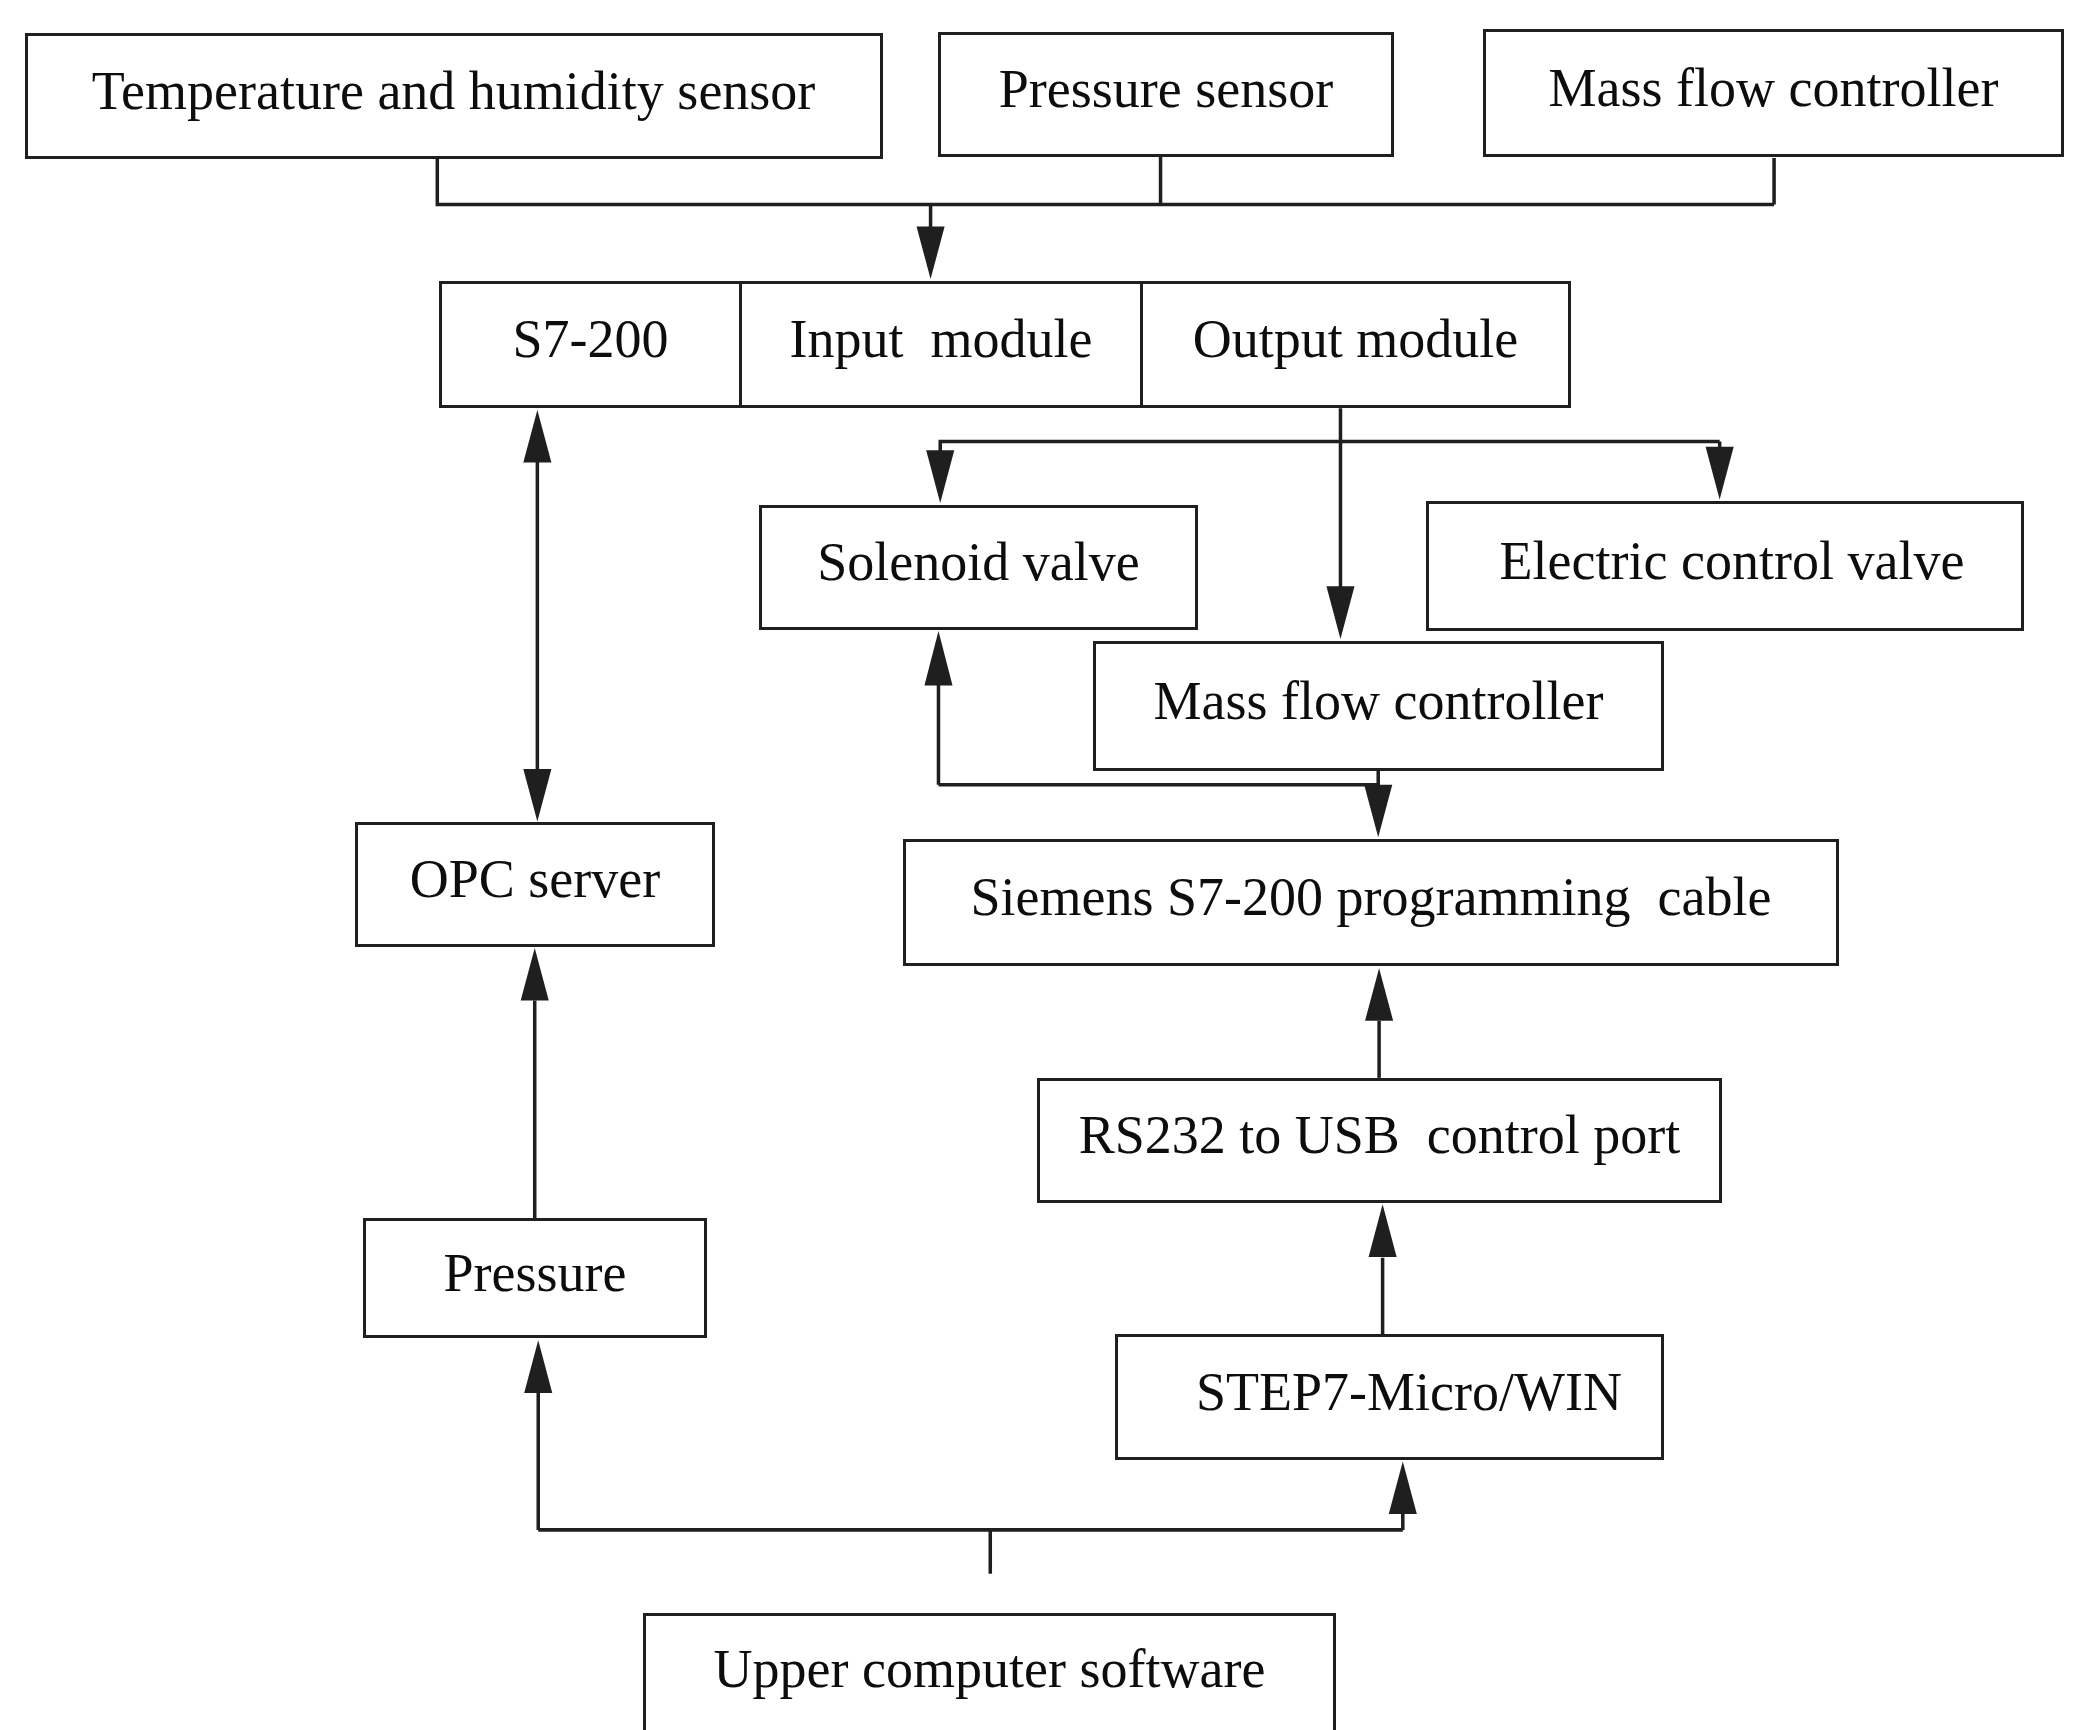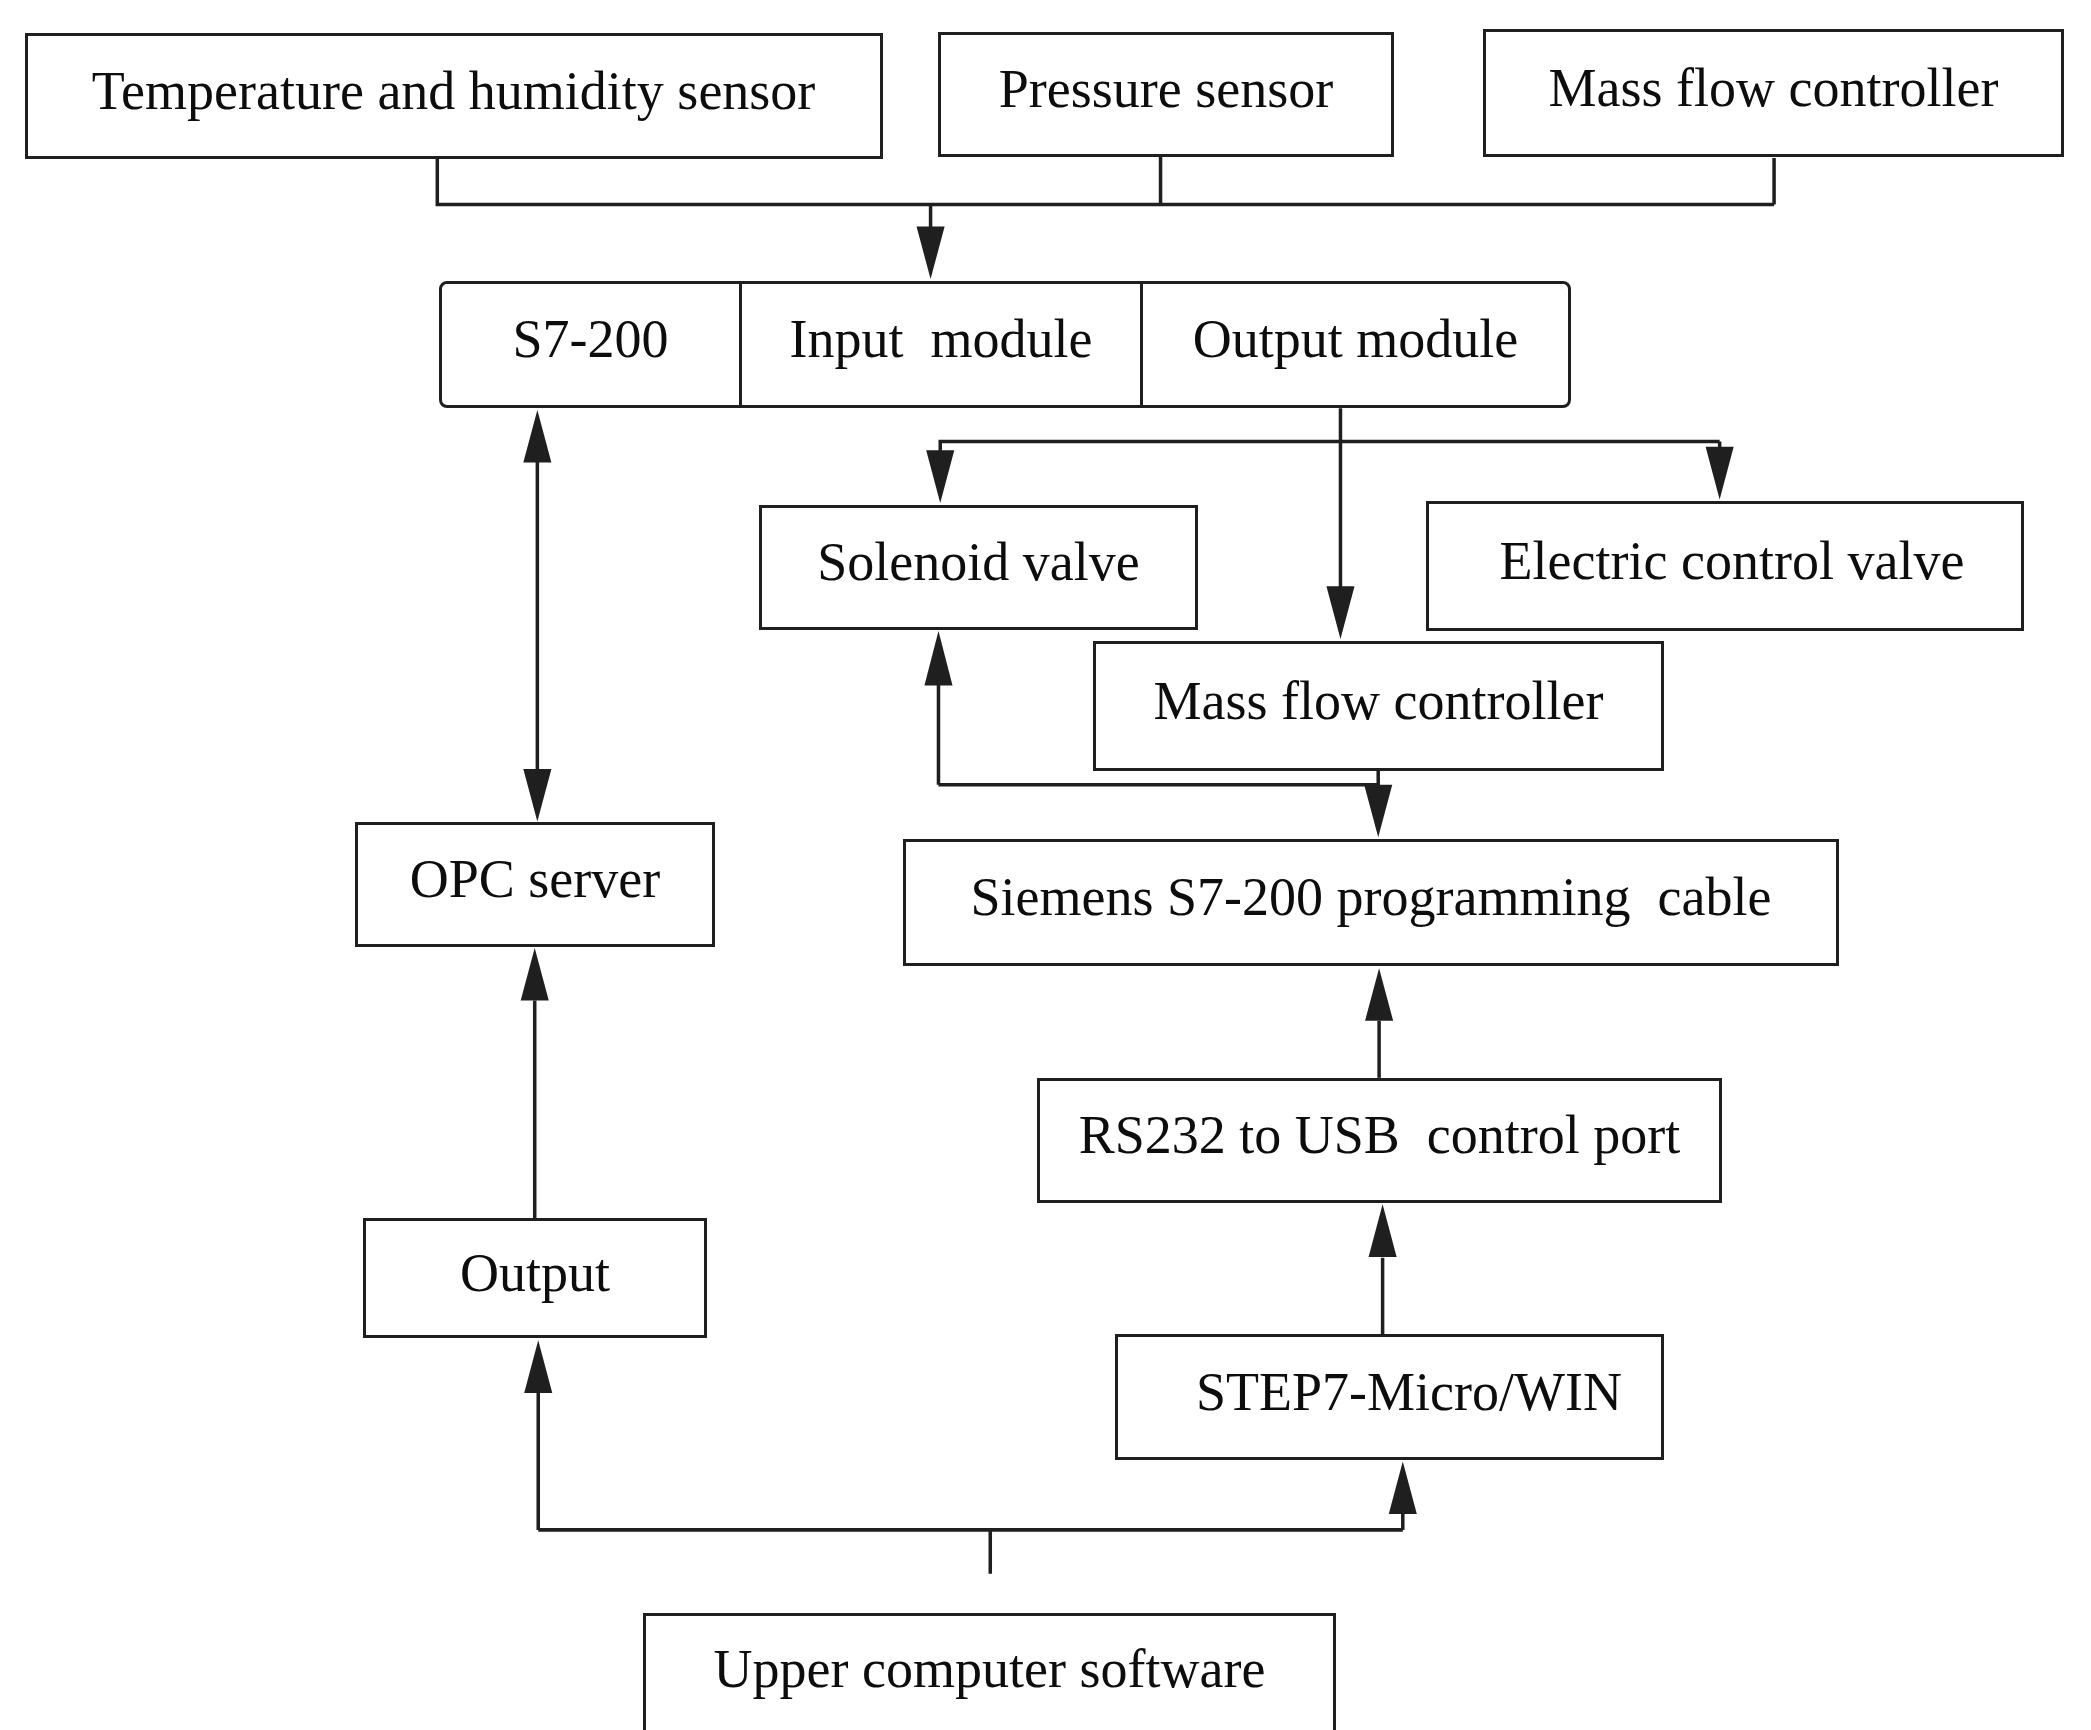--- a/index.html
+++ b/index.html
@@ -108,21 +108,21 @@
   </div>
 
   <div class="node" style="left:938px; top:32px; width:456px; height:125px;">
     <span>Pressure sensor</span>
   </div>
 
   <div class="node" style="left:1483px; top:29px; width:581px; height:128px;">
     <span>Mass flow controller</span>
   </div>
 
-  <div class="plc-group" style="left:439px; top:281px; width:1132px; height:127px;border-radius:8px;">
+  <div class="plc-group" style="left:439px; top:281px; width:1132px; height:127px;">
     <div class="plc-cell" style="width:297px;">
       <span>S7-200</span>
     </div>
     <div class="plc-cell" style="width:401px;">
       <span>Input  module</span>
     </div>
     <div class="plc-cell" style="flex:1;">
       <span>Output module</span>
     </div>
   </div>
@@ -145,21 +145,21 @@
 
   <div class="node" style="left:355px; top:822px; width:360px; height:125px;">
     <span>OPC server</span>
   </div>
 
   <div class="node" style="left:1037px; top:1078px; width:685px; height:125px;">
     <span>RS232 to USB  control port</span>
   </div>
 
   <div class="node" style="left:363px; top:1218px; width:344px; height:120px;">
-    <span>Output</span>
+    <span>Pressure</span>
   </div>
 
   <div class="node" style="left:1115px; top:1334px; width:549px; height:126px;padding-left:39px;">
     <span>STEP7-Micro/WIN</span>
   </div>
 
   <div class="node" style="left:643px; top:1574px; width:693px; height:123px;margin-top:39px;">
     <span>Upper computer software</span>
   </div>
 

